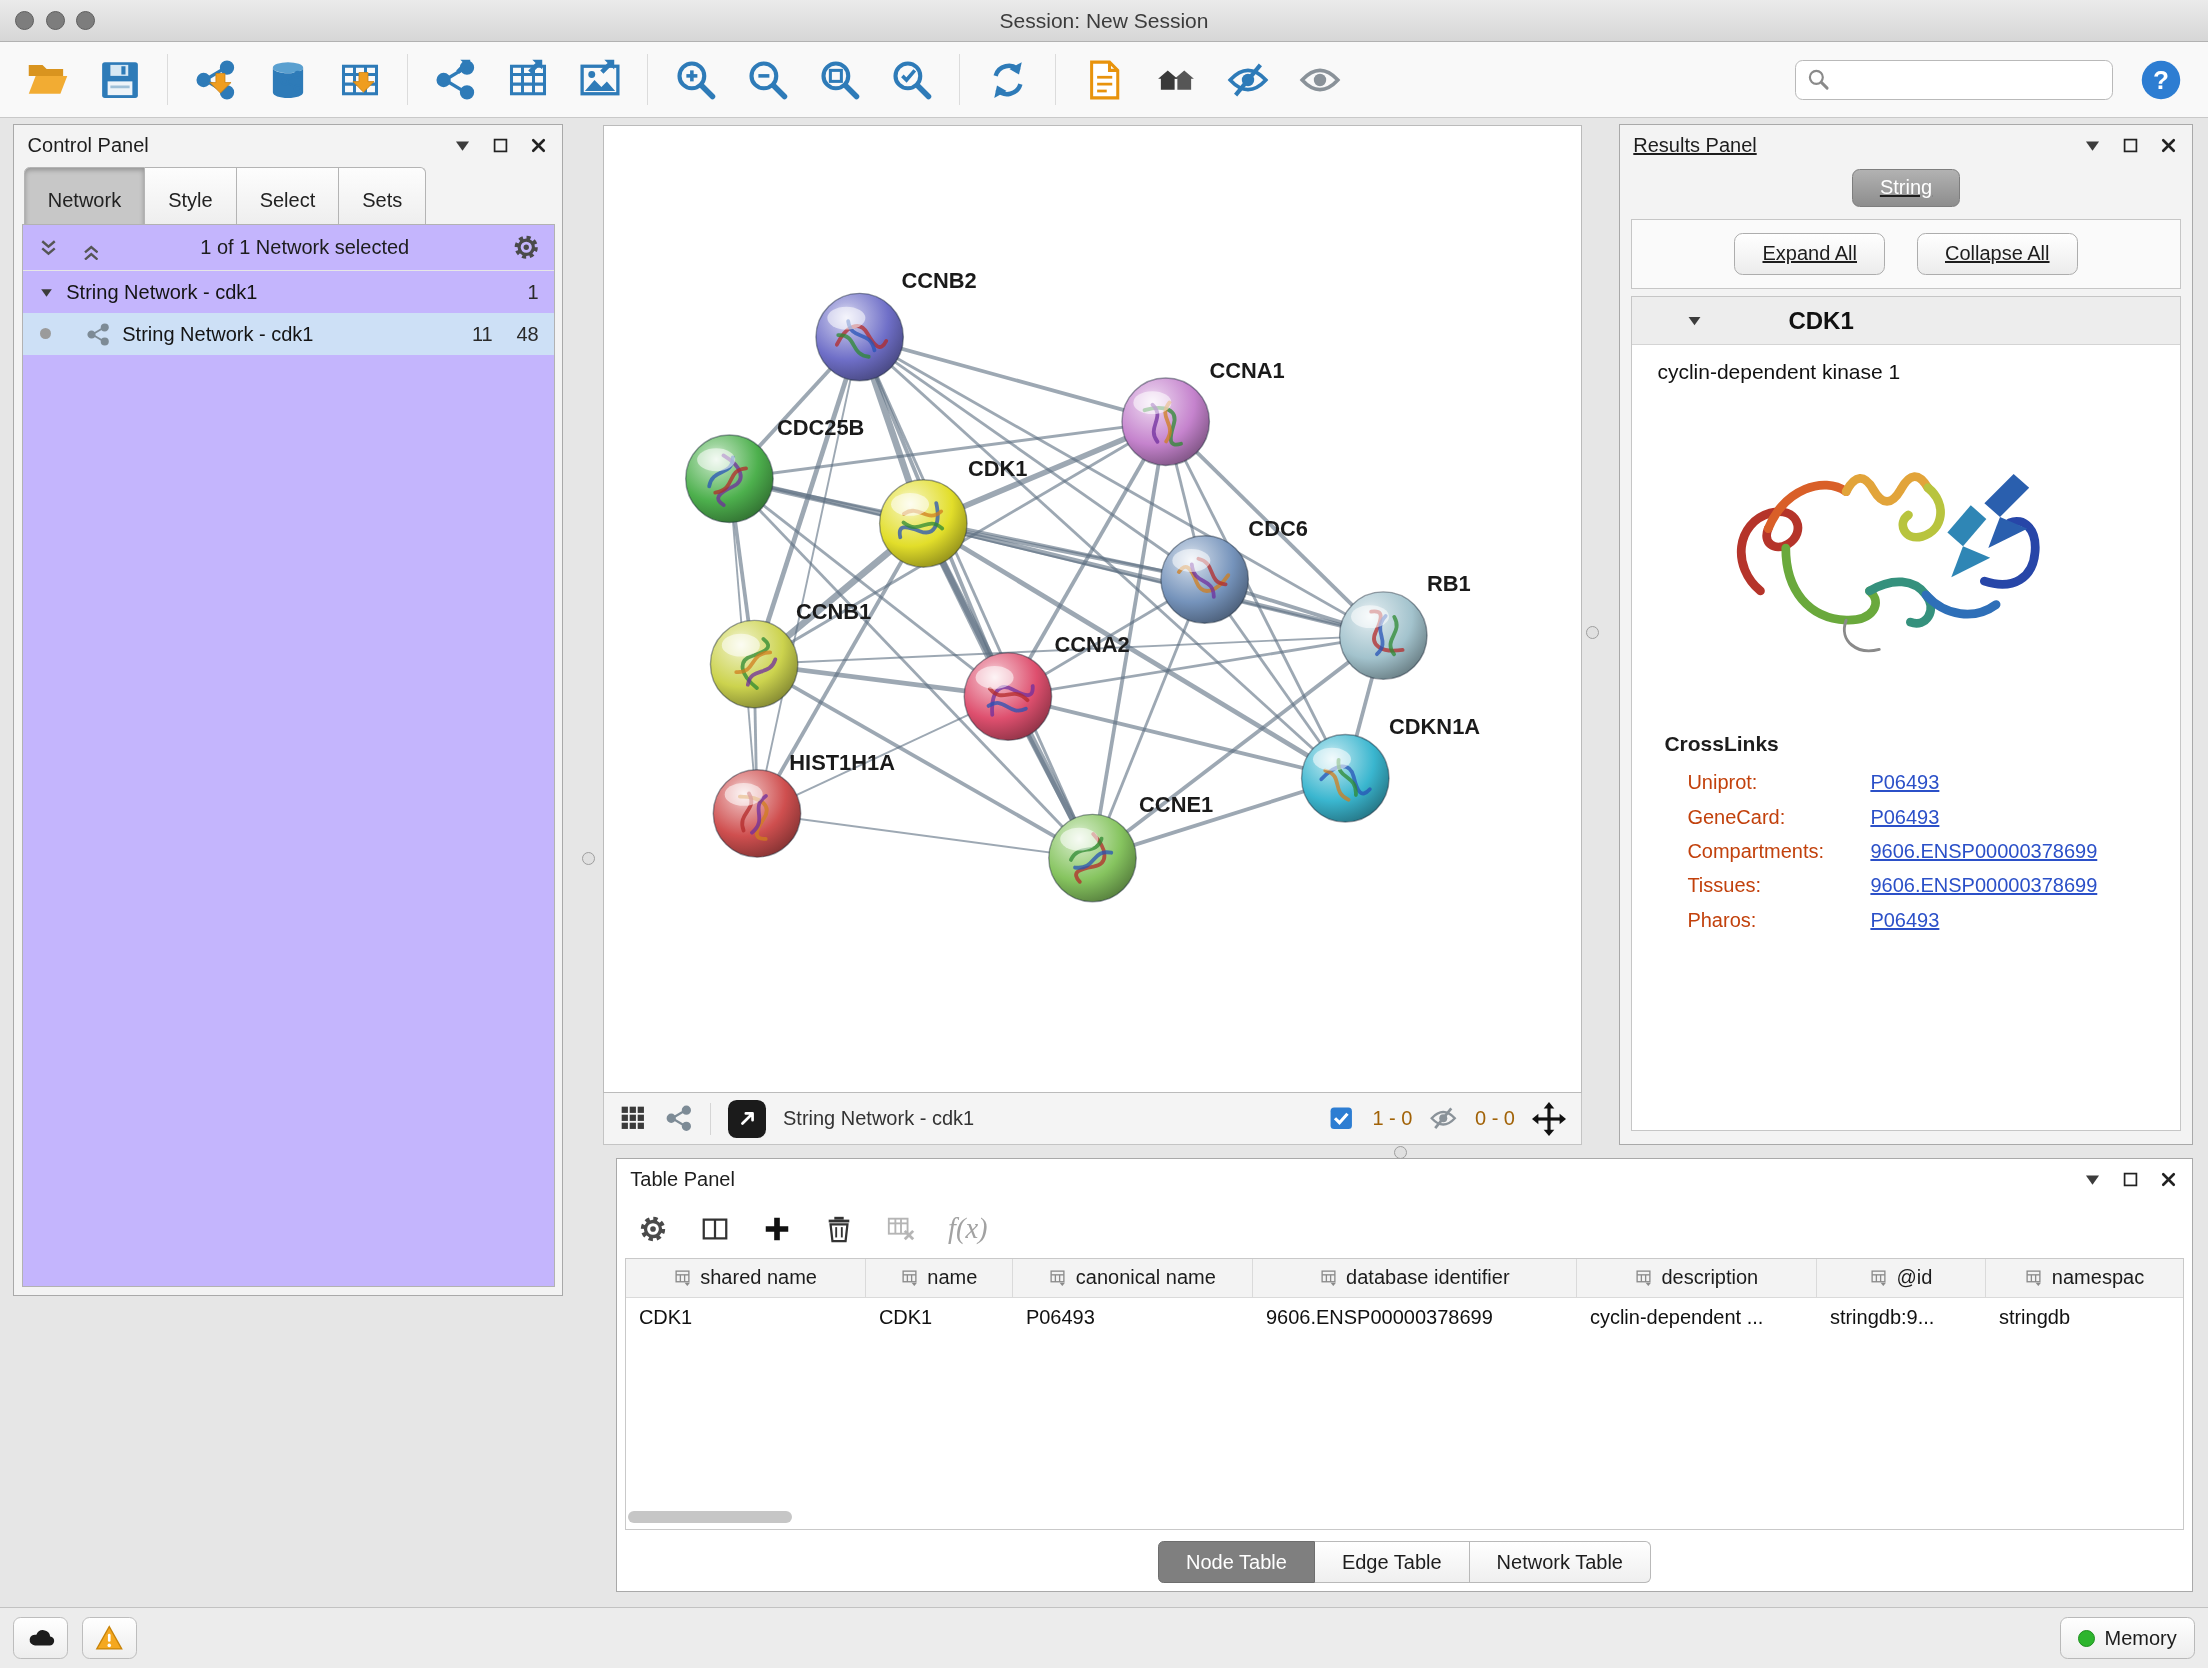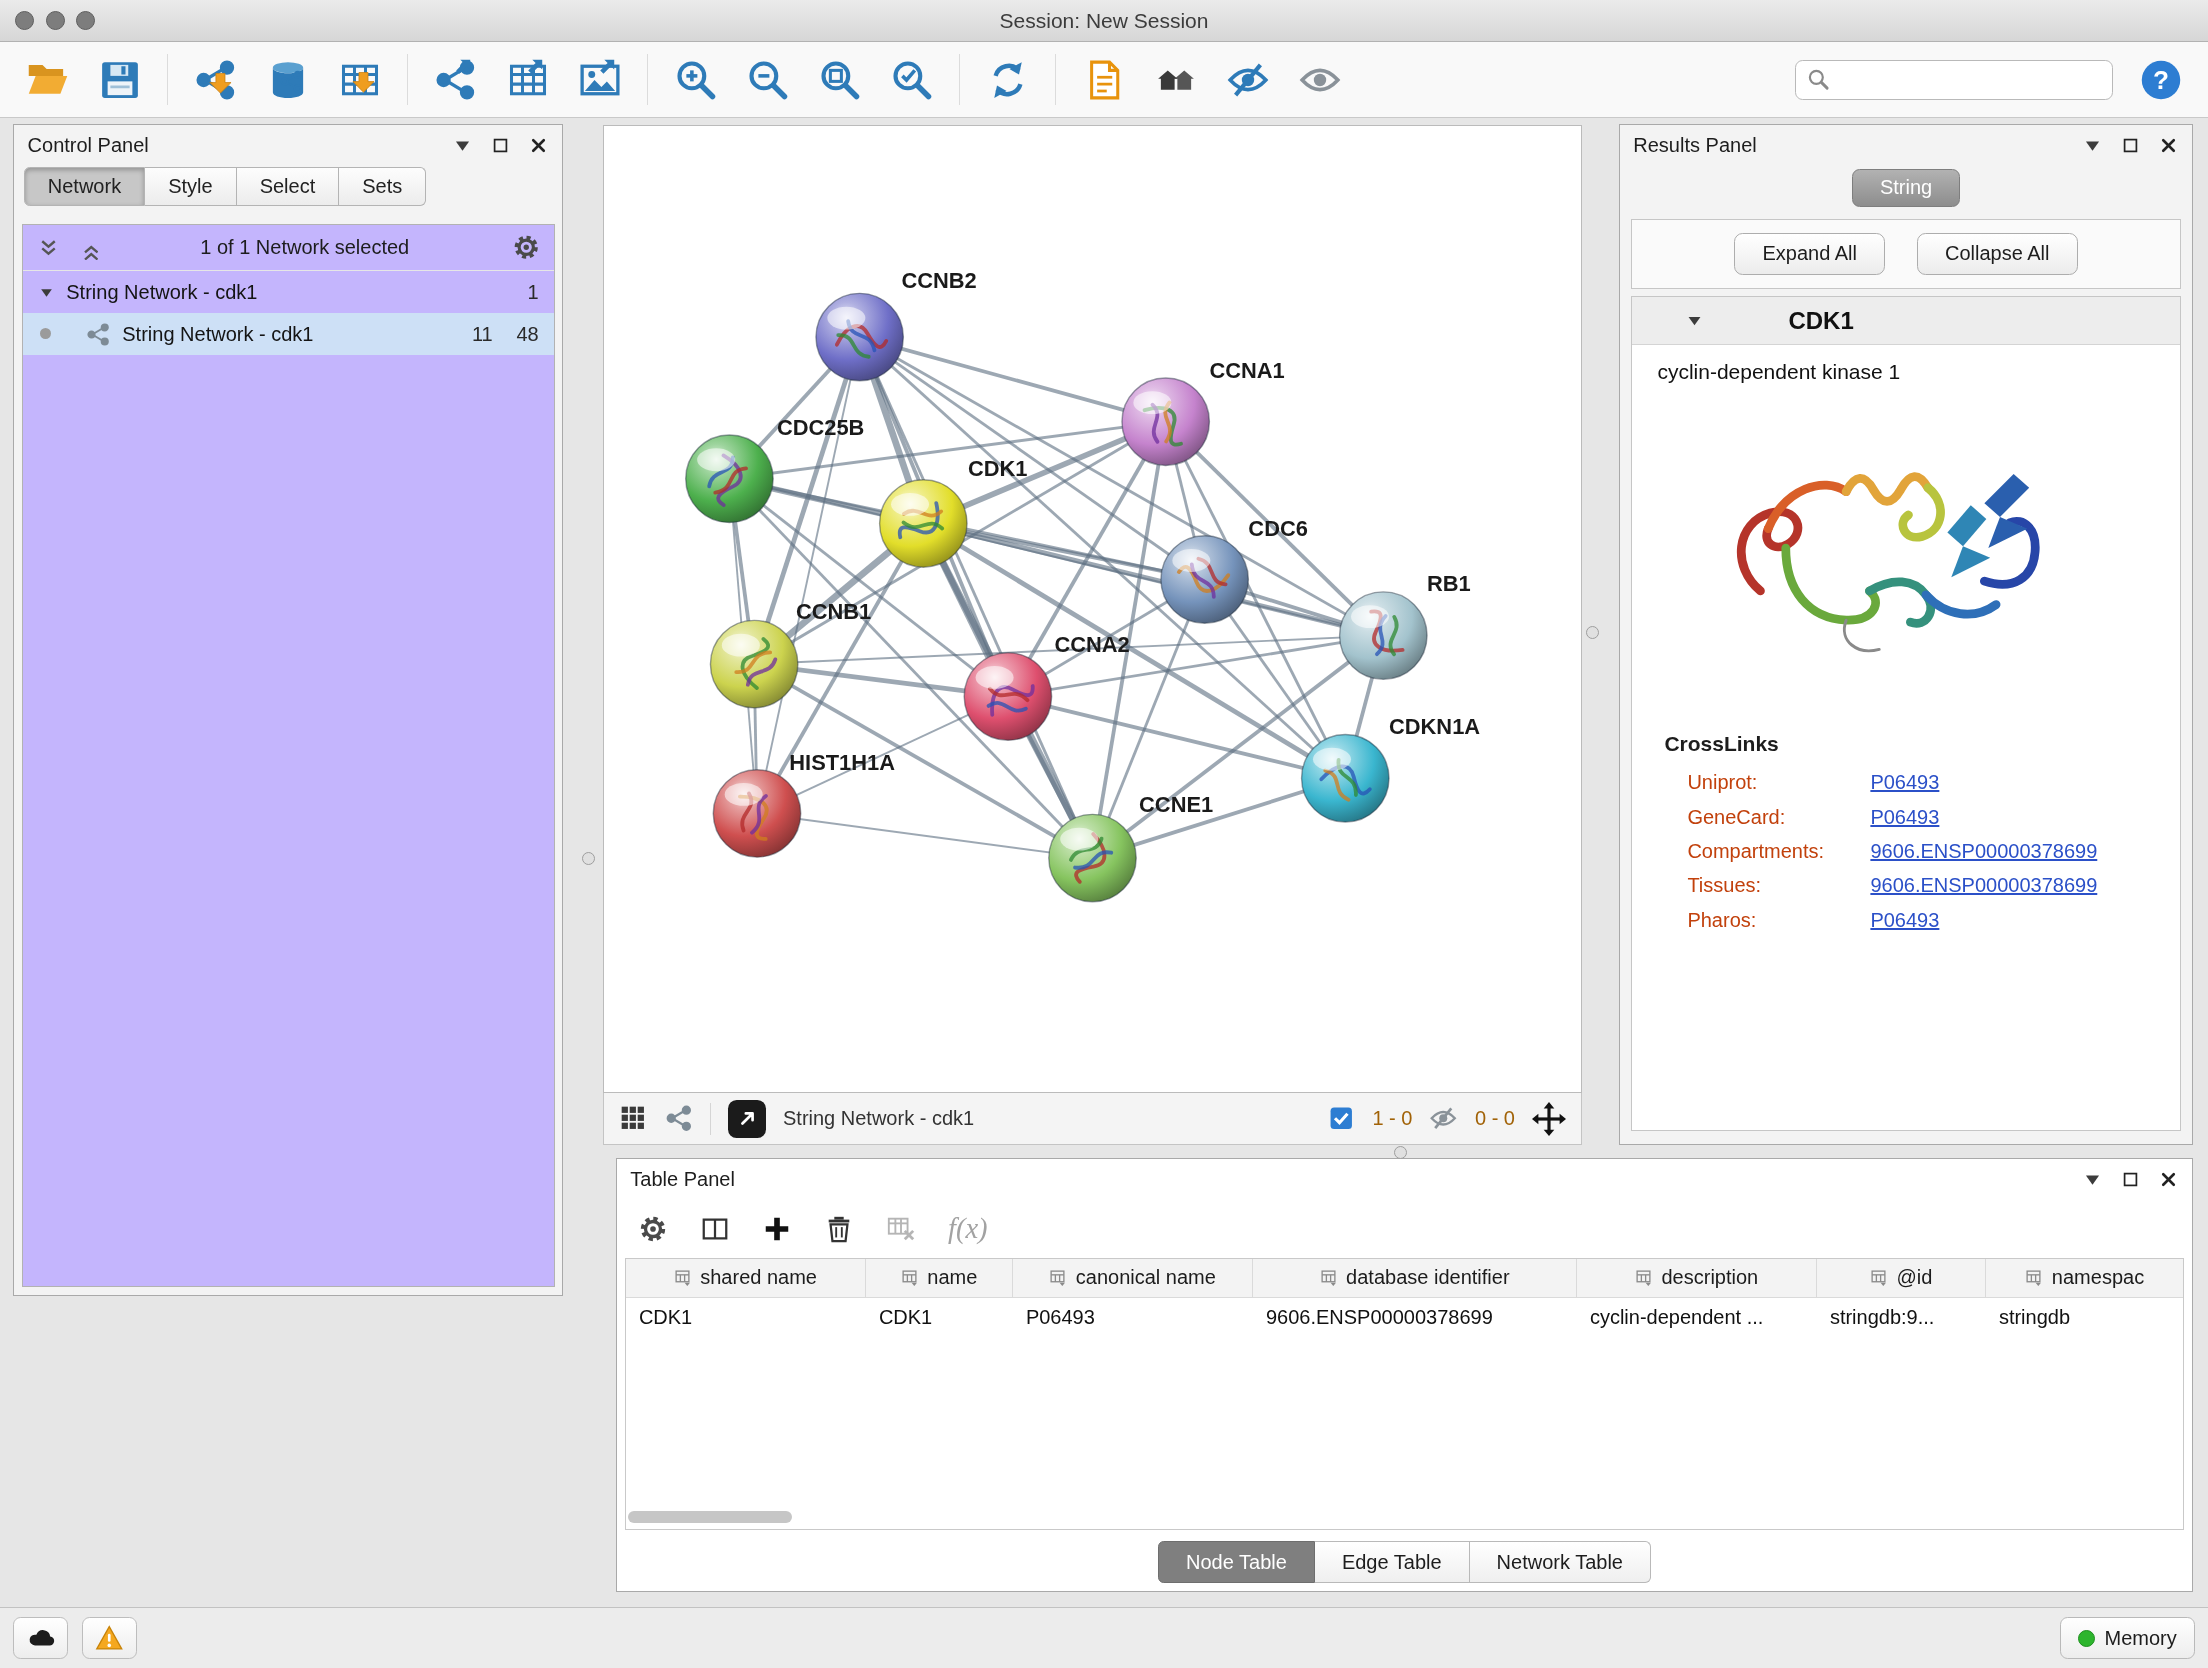--- a/index.html
+++ b/index.html
@@ -31,21 +31,21 @@
   
   .panel { position:absolute; background:#f3f3f3; border:1px solid #a9a9a9; }
   .panel-head { height:40px; display:flex; align-items:center; padding:0 13.3px; font-size:20px; color:#1d1d1d; }
   .ph-title { flex:1; }
   .ph-ics { display:flex; align-items:center; gap:17px; }
   .ph-ic { width:21px; height:21px; }
 
   
   #control-panel { left:13.3px; top:124px; width:550px; height:1172px; }
   #cp-tabs { display:flex; padding:1.9px 9.5px 7.6px; }
-  .cp-tab { padding:7px 23px; font-size:20px; color:#222; background:linear-gradient(#fdfdfd,#ececec);
+  .cp-tab { padding:21px 23px; font-size:20px; color:#222; background:linear-gradient(#fdfdfd,#ececec);
     border:1px solid #b4b4b4; border-left-width:0; }
   .cp-tab:first-child { border-left-width:1px; border-radius:5.7px 0 0 5.7px; }
   .cp-tab:last-child { border-radius:0 5.7px 5.7px 0; }
   .cp-tab.sel { background:#c7c7c7; box-shadow:inset 0 1.9px 4.8px rgba(0,0,0,.28); }
   #tree-box { position:absolute; left:7.6px; right:7.6px; top:99px; bottom:7.6px; background:#c4b5fd;
     border:1px solid #b2b2b2; overflow:hidden; }
   .cp-ctrl-row { height:46px; display:flex; align-items:center; padding:0 13.3px; gap:11.4px;
     border-bottom:1px solid #e6e6e6; }
   .chev { width:25px; height:25px; }
   .cp-ctrl-row .summary { flex:1; text-align:center; font-size:20px; }
@@ -70,21 +70,21 @@
   .nt-ic { width:28.5px; height:28.5px; }
   .nt-ic.big { width:34px; height:34px; }
   .nt-sep { width:1px; height:32px; background:#d5d5d5; }
   .nt-export { width:38px; height:38px; background:#1b1b1b; border-radius:8.6px;
     display:flex; align-items:center; justify-content:center; }
   .nt-export svg { width:27px; height:27px; }
   .nt-spacer { flex:1; }
   .nt-count { color:#a16207; }
 
   
-  #results-panel { left:1619px; top:124px; width:574px; height:1021px; }
+  #results-panel { left:1619px; top:124px; width:574px; height:1021px;text-decoration:underline; }
   #rp-tabbar { display:flex; justify-content:center; padding:3.8px 0 7.6px; }
   #rp-tab { background:linear-gradient(#b2b2b2,#8d8d8d); color:#fff; font-size:20px;
     padding:6.7px 27px; border-radius:7.6px; border:1px solid #7e7e7e; }
   #rp-btnbox { margin:3.8px 11.4px 9.5px; background:#fafafa; border:1px solid #c6c6c6;
     padding:13.3px 0; display:flex; justify-content:center; gap:32px; }
   .rp-btn { font-size:20px; color:#1d1d1d; background:linear-gradient(#fff,#ececec);
     border:1px solid #adadad; border-radius:8.6px; padding:8.6px 27px; font-family:"Liberation Sans",sans-serif; }
   #rp-content { position:absolute; left:11.4px; right:11.4px; top:171px; bottom:13.3px; background:#fff;
     border:1px solid #c6c6c6; overflow:hidden; }
   #rp-gene-head { height:48px; background:#ededed; border-bottom:1px solid #d4d4d4;

